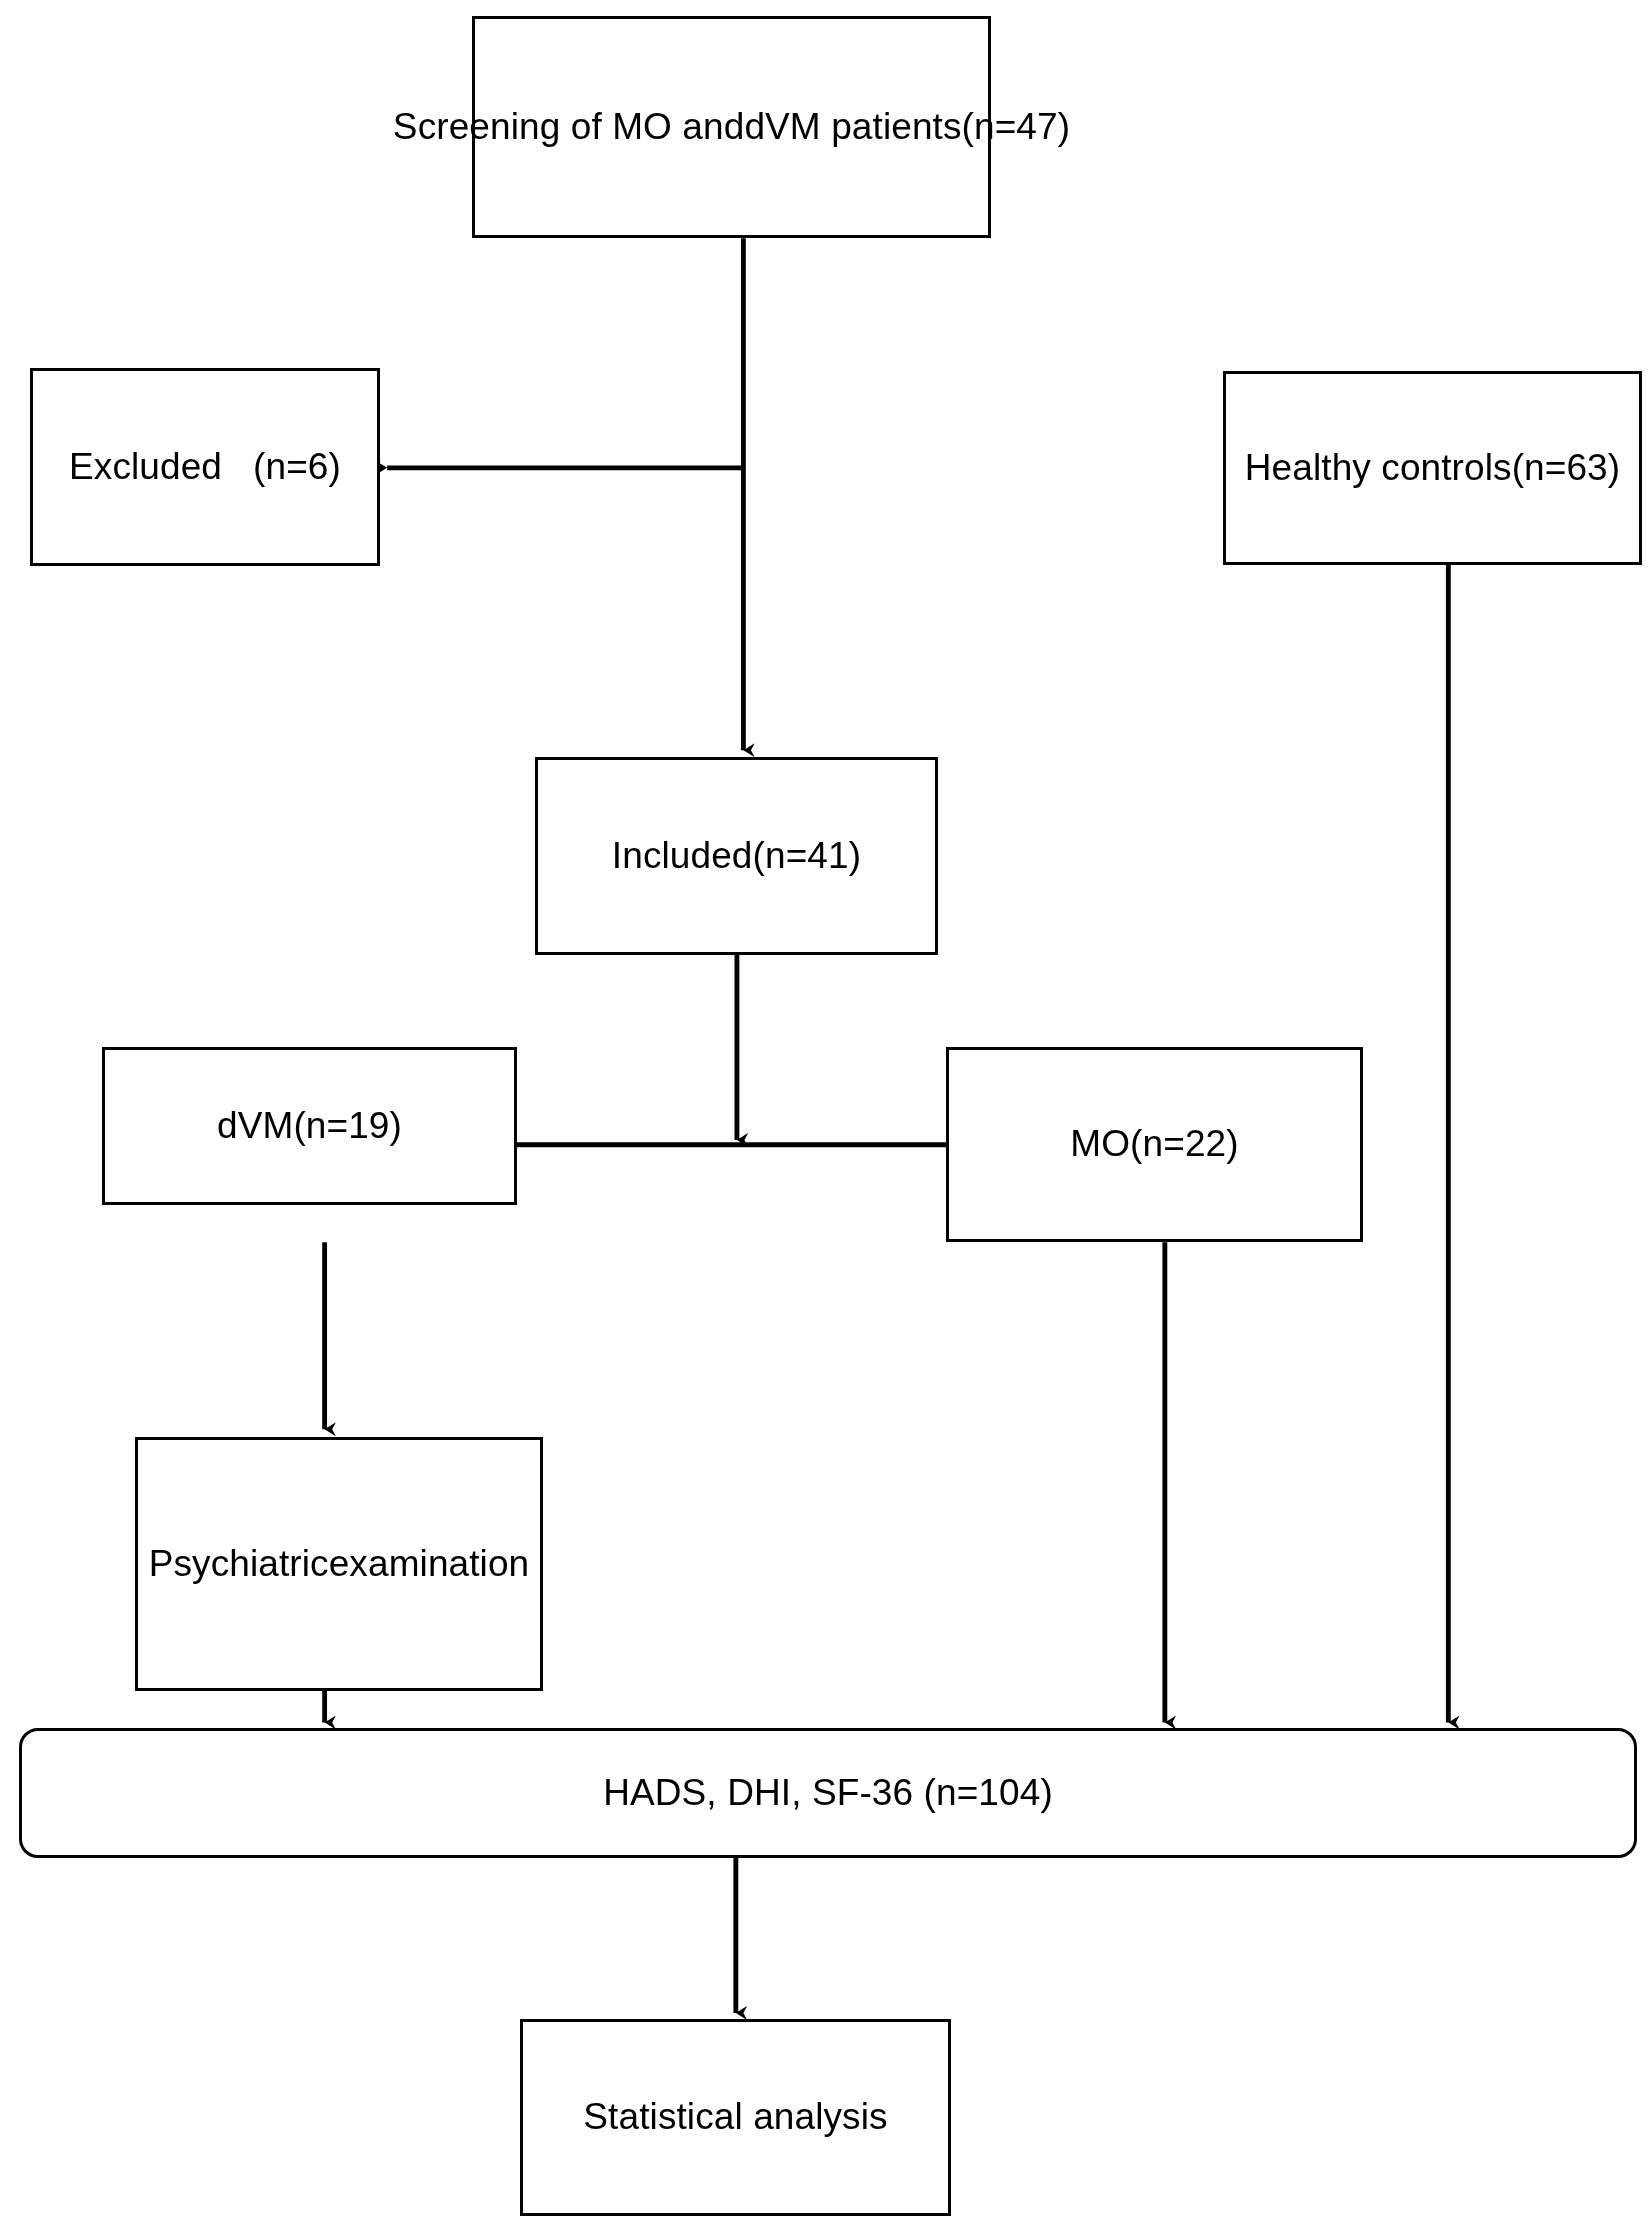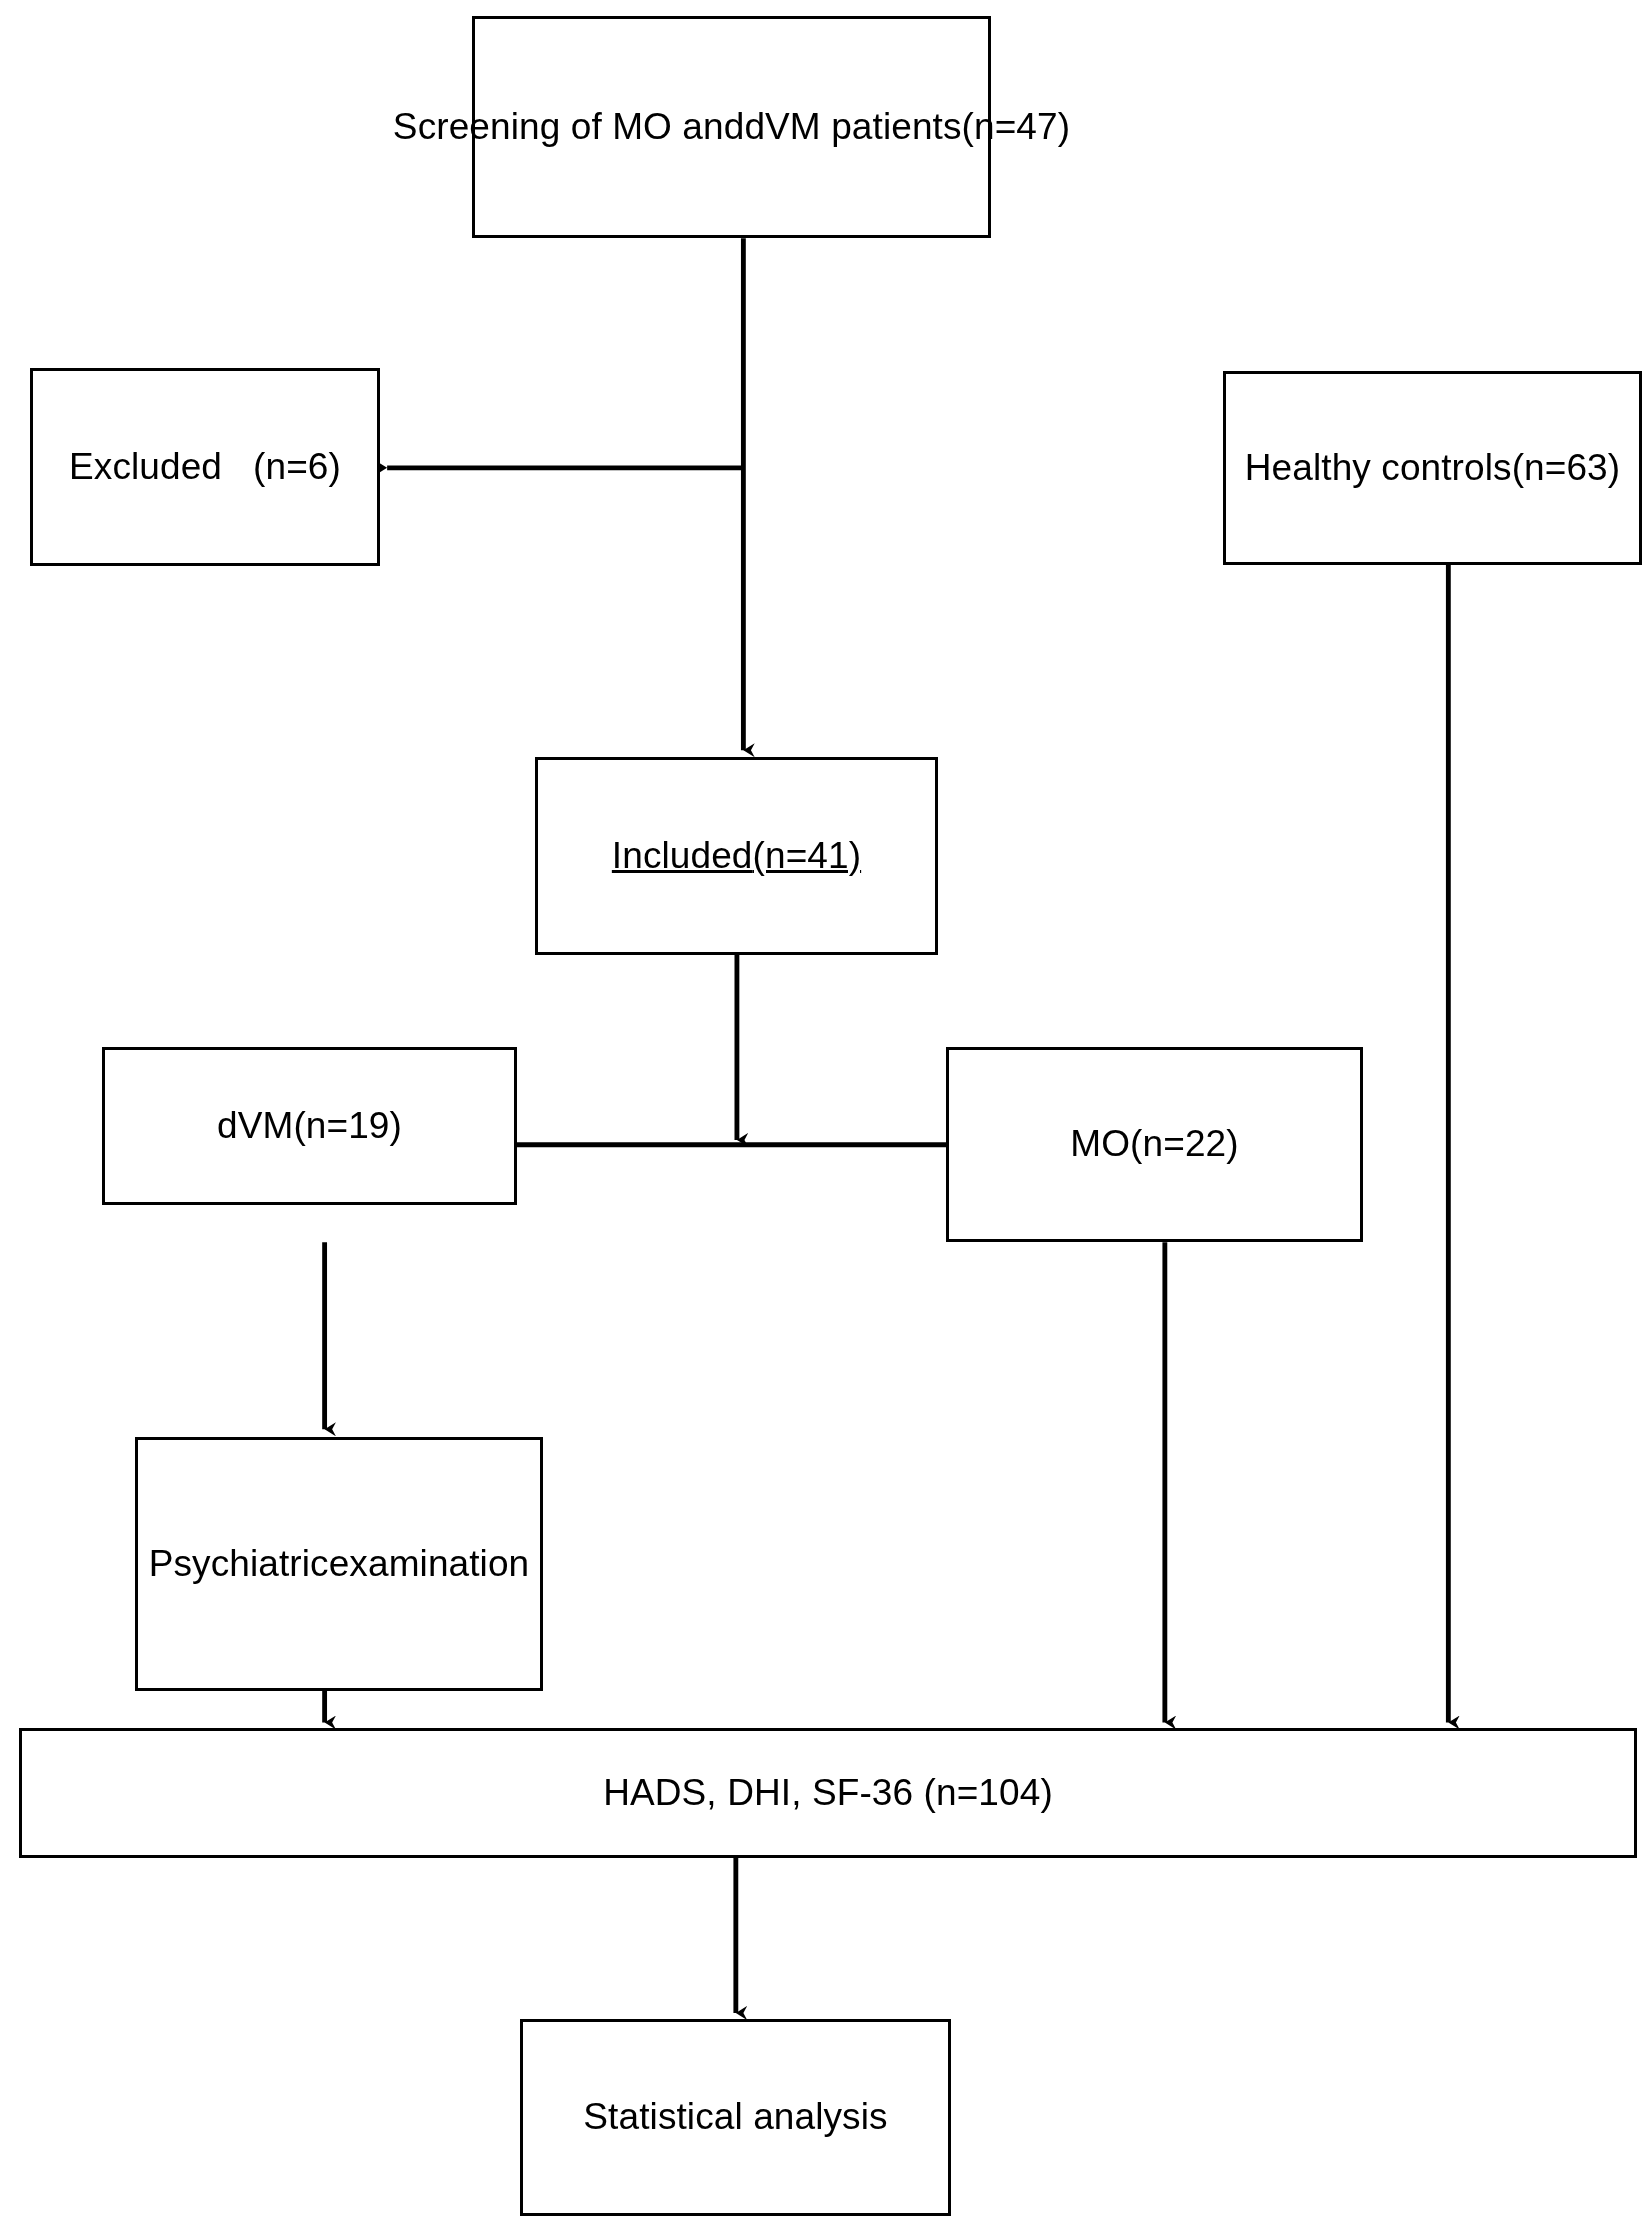--- a/index.html
+++ b/index.html
@@ -42,25 +42,25 @@
     top: 0;
     width: 1649px;
     height: 2227px;
     z-index: 1;
     pointer-events: none;
   }
   
   #node-screening   { left: 472px;  top: 16px;   width: 519px;  height: 222px; }
   #node-excluded    { left: 30px;   top: 368px;  width: 350px;  height: 198px; gap: 31px; }
   #node-healthy     { left: 1223px; top: 371px;  width: 419px;  height: 194px; }
-  #node-included    { left: 535px;  top: 757px; width: 403px;  height: 198px; text-decoration: underline; }
+  #node-included    { left: 535px;  top: 757px; width: 403px;  height: 198px; }
   #node-dvm         { left: 102px;  top: 1047px; width: 415px;  height: 158px; }
   #node-mo          { left: 946px; top: 1047px; width: 417px;  height: 195px; }
   #node-psych       { left: 111px;  top: 1437px; width: 408px;  height: 254px; margin-left: 24px; }
-  #node-hads        { left: 19px;   top: 1728px; width: 1618px; height: 130px; }
+  #node-hads        { left: 19px;   top: 1728px; width: 1618px; height: 130px; border-radius: 19px; }
   #node-stat        { left: 520px;  top: 2019px; width: 431px;  height: 197px; }
 </style>
 </head>
 <body>
 
 <div id="canvas">
 
   <svg class="edges" viewBox="0 0 3059 4132" xmlns="http://www.w3.org/2000/svg">
     <defs>
       <marker id="arrowDown" markerWidth="26" markerHeight="22" refX="13" refY="21" orient="auto" markerUnits="userSpaceOnUse">

